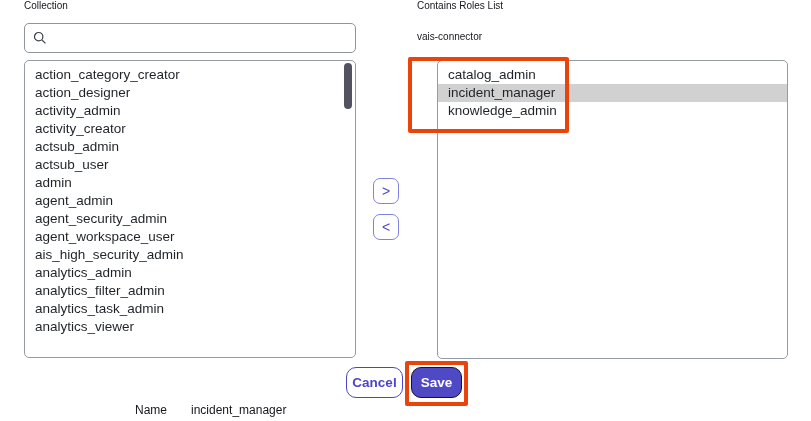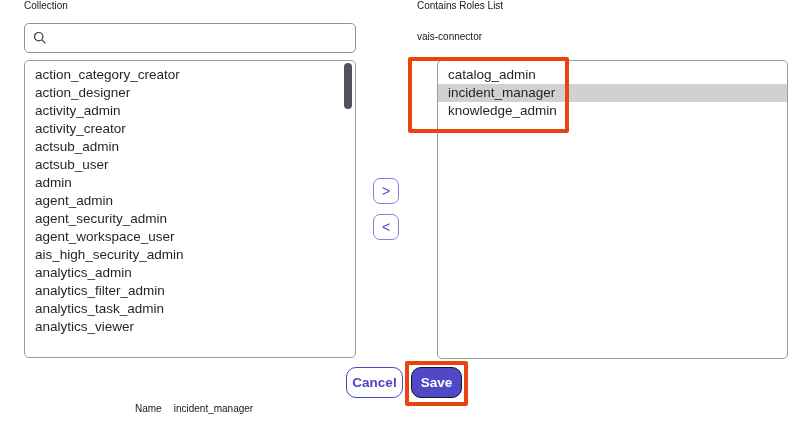--- a/index.html
+++ b/index.html
@@ -134,22 +134,22 @@
     width: 51px;
     background: #4f49c6;
     border: 1px solid #0f172a;
     color: #ffffff;
   }
 
   .name-row {
     position: absolute;
     left: 135px; top: 403px;
     display: flex;
-    gap: 12px;
-    font-size: 10px;
+    gap: 24px;
+    font-size: 12px;
     color: #16161d;
   }
 </style>
 </head>
 <body>
 
 <div class="stage">
 
   <div class="panel-label label-collection">Collection</div>
 

